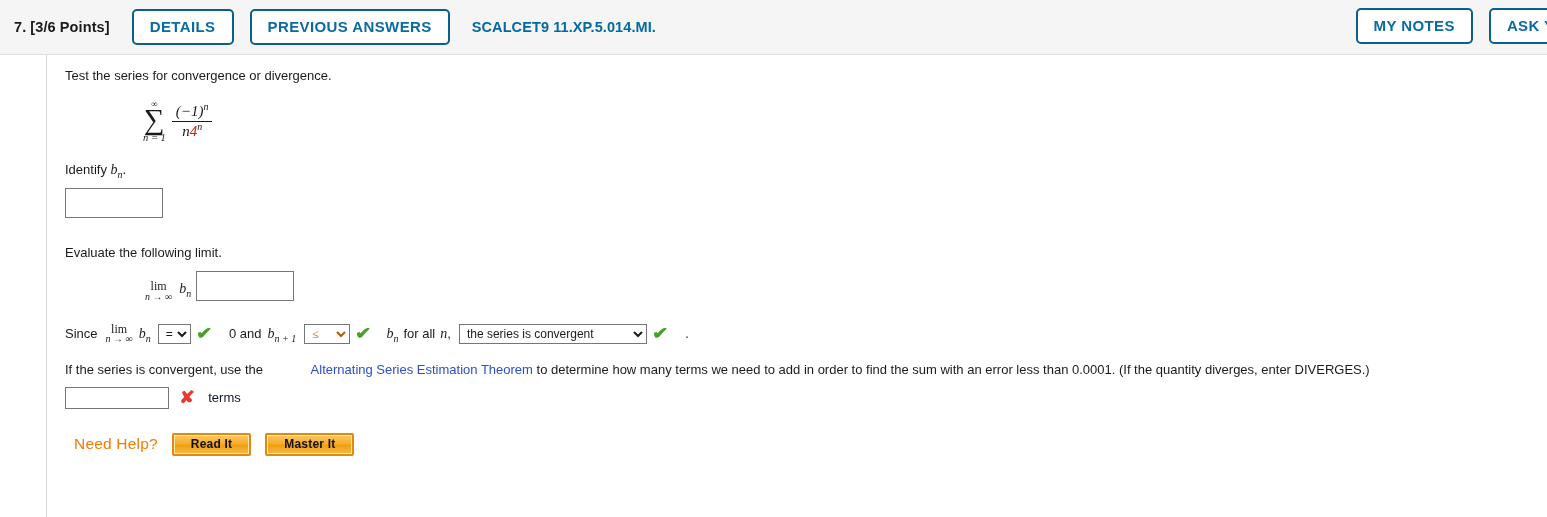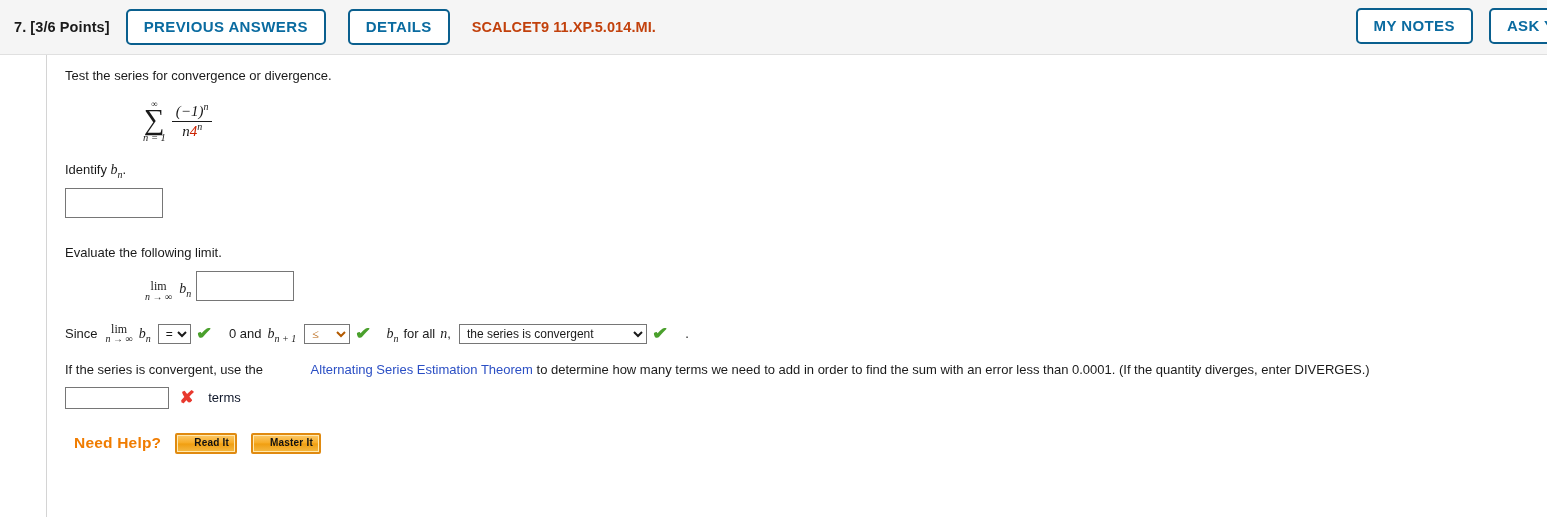--- a/index.html
+++ b/index.html
@@ -54,21 +54,21 @@
     line-height: 1;
     cursor: pointer;
     white-space: nowrap;
     font-family: "Liberation Sans", sans-serif;
   }
   .hbtn-details { margin-left: 22px; }
   .hbtn-prev { margin-left: 16px; }
   .q-code {
     font-size: 14.5px;
     font-weight: bold;
-    color: #c2410c;
+    color: #0369a1;
     margin-left: 22px;
     white-space: nowrap;
     letter-spacing: 0.1px;
   }
   .header-right {
     position: absolute;
     right: -60px;
     top: 8px;
     display: flex;
     align-items: center;
@@ -293,47 +293,47 @@
   
   .helprow {
     margin-top: 24px;
     margin-left: 9px;
     display: flex;
     align-items: center;
   }
   .need-help {
     color: #f07c00;
     font-size: 15.5px;
-    font-weight: bold;
+    font-weight: normal;
     letter-spacing: 0.2px;
   }
   .helpbtn {
     margin-left: 14px;
     border: 2px solid #e08a10;
     background: linear-gradient(180deg, #fcc96a 0%, #f7ab24 48%, #f09e10 52%, #f5b944 100%);
     box-shadow: inset 0 0 0 1px #ffe9b0;
     border-radius: 2px;
-    font-size: 10px;
+    font-size: 12px;
     font-weight: bold;
     color: #111111;
-    padding: 3px 6px 4px 17px;
+    padding: 3px 17px 4px 17px;
     line-height: 1;
     cursor: pointer;
     font-family: "Liberation Sans", sans-serif;
     letter-spacing: 0.2px;
   }
 </style>
 </head>
 <body>
 
 <div class="qheader">
   <span class="q-number">7.</span>
   <span class="q-points">[3/6 Points]</span>
+  <button class="hbtn hbtn-details">DETAILS</button>
   <button class="hbtn hbtn-prev">PREVIOUS ANSWERS</button>
-  <button class="hbtn hbtn-details">DETAILS</button>
   <span class="q-code">SCALCET9 11.XP.5.014.MI.</span>
 
   <div class="header-right">
     <button class="hbtn hbtn-notes">MY NOTES</button>
     <button class="hbtn">ASK YOUR</button>
   </div>
 </div>
 
 <div class="content-wrap">
   <div class="vdivider"></div>

